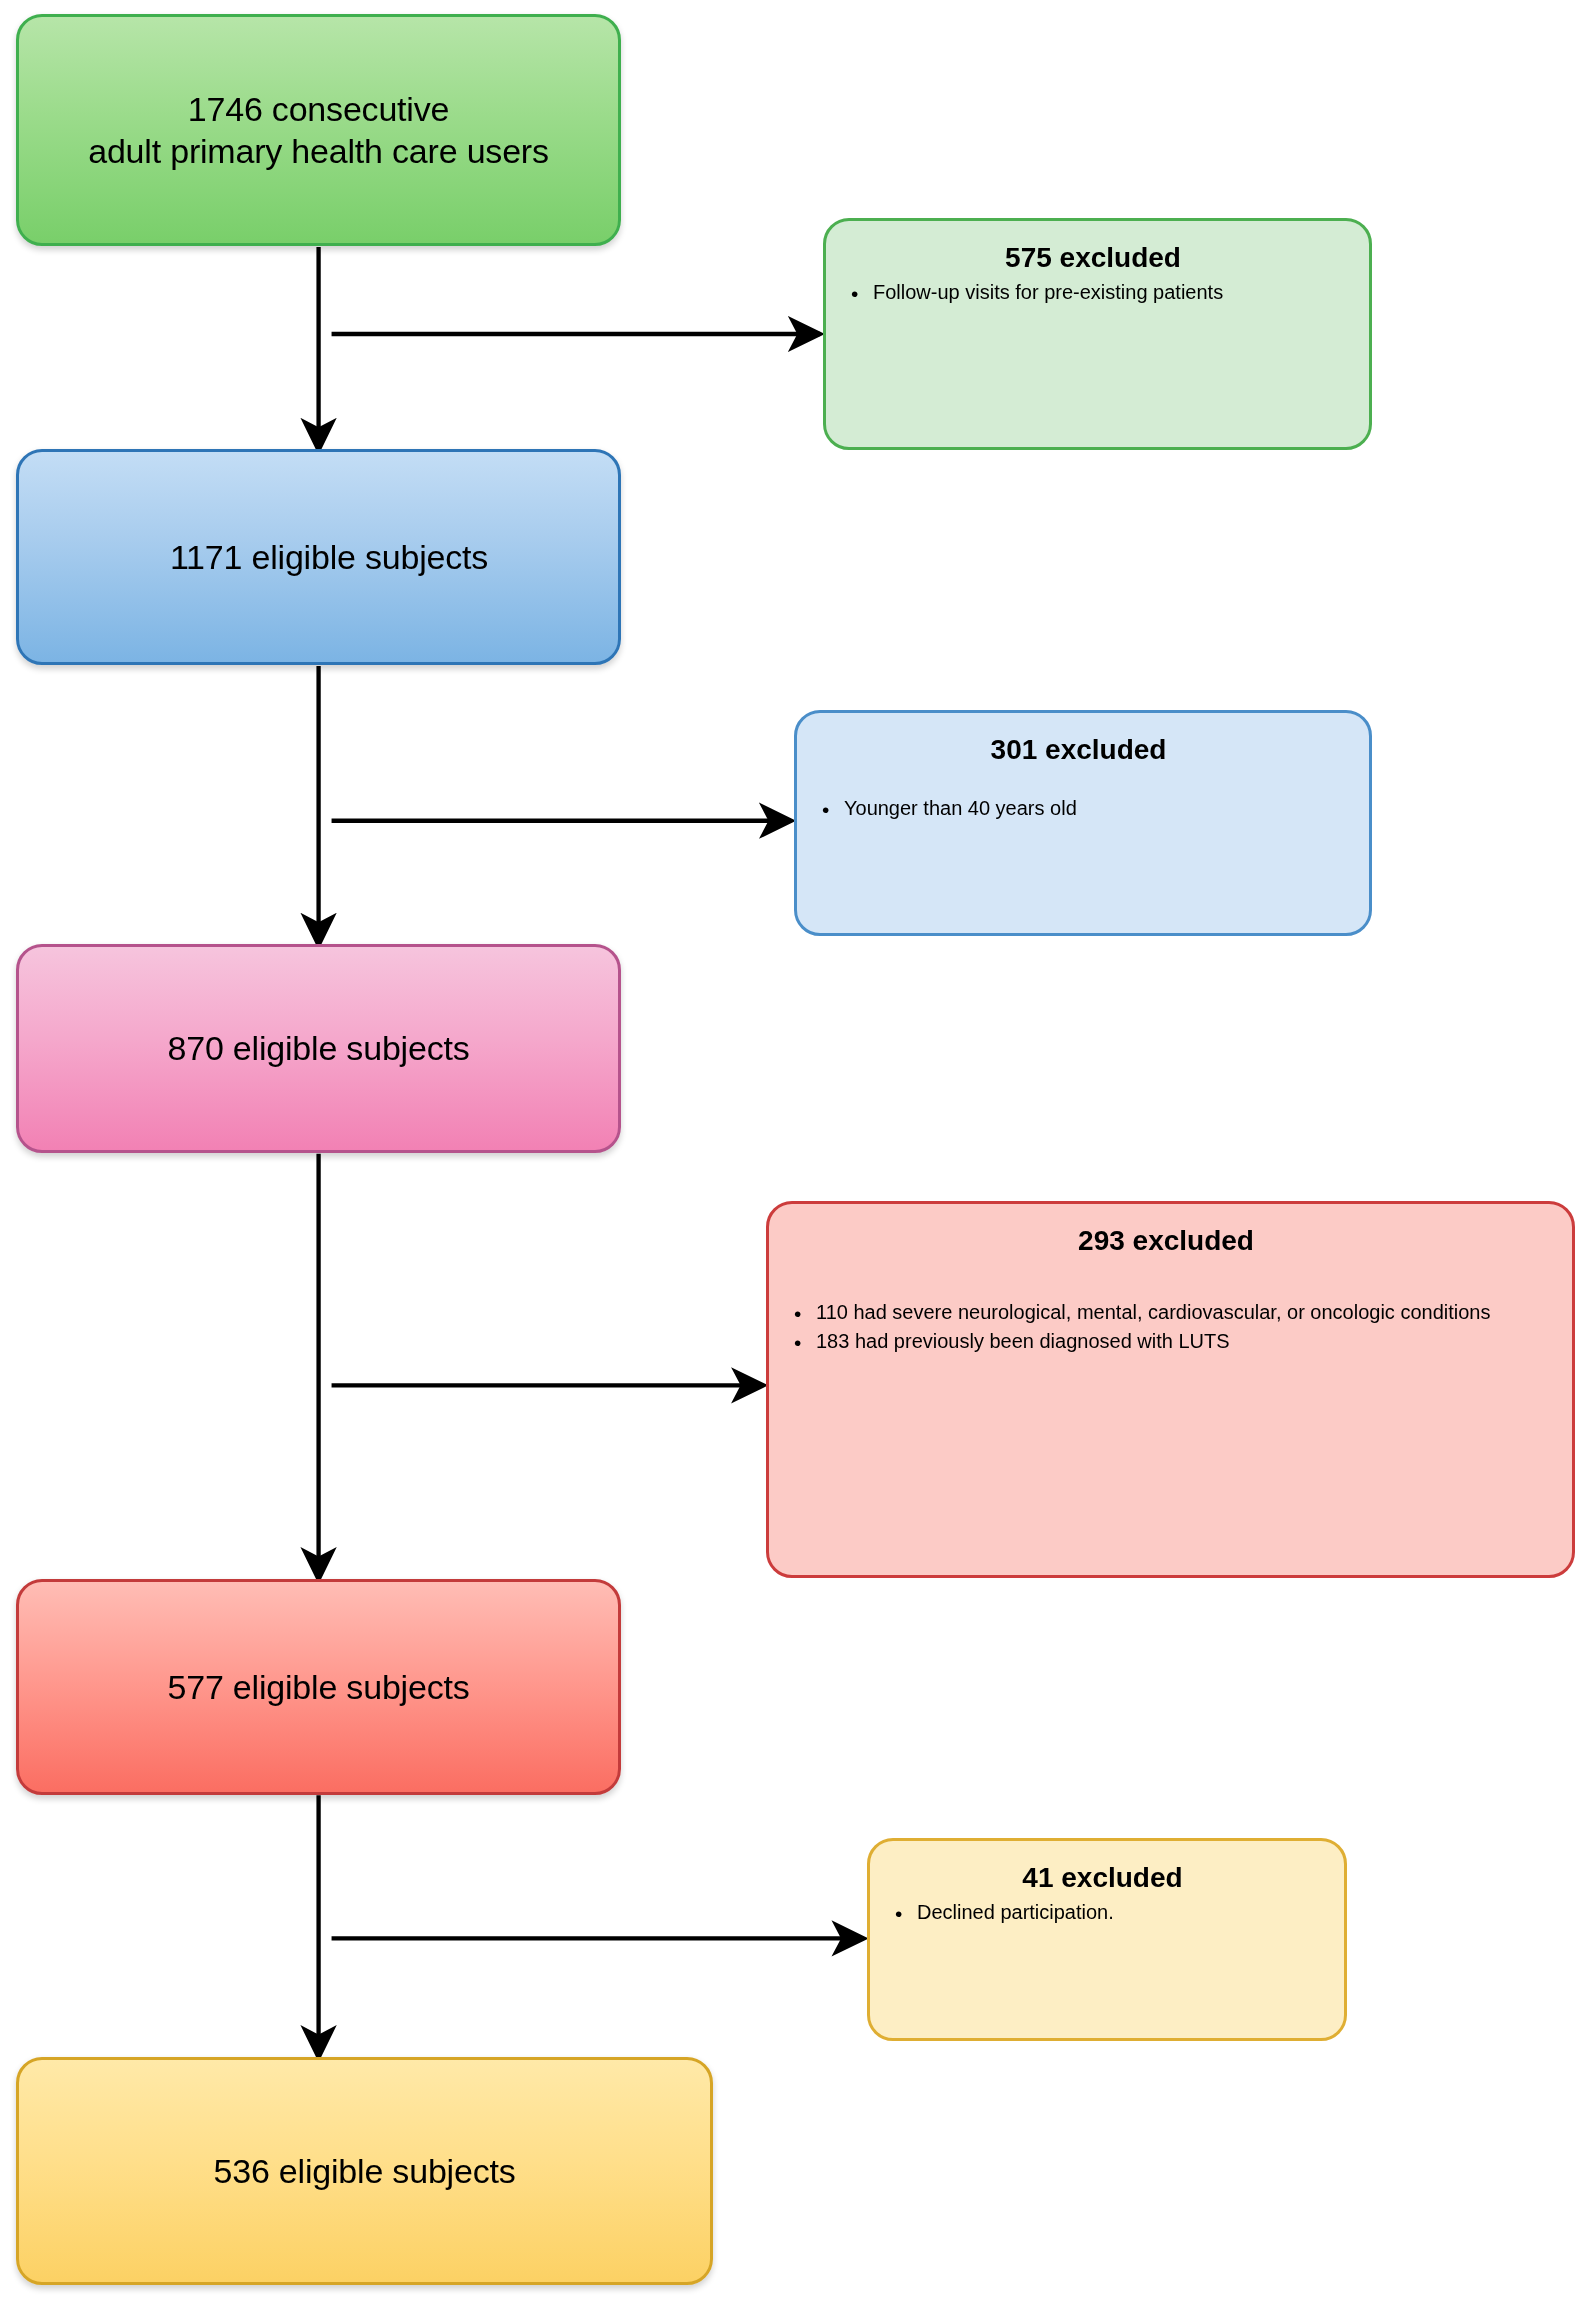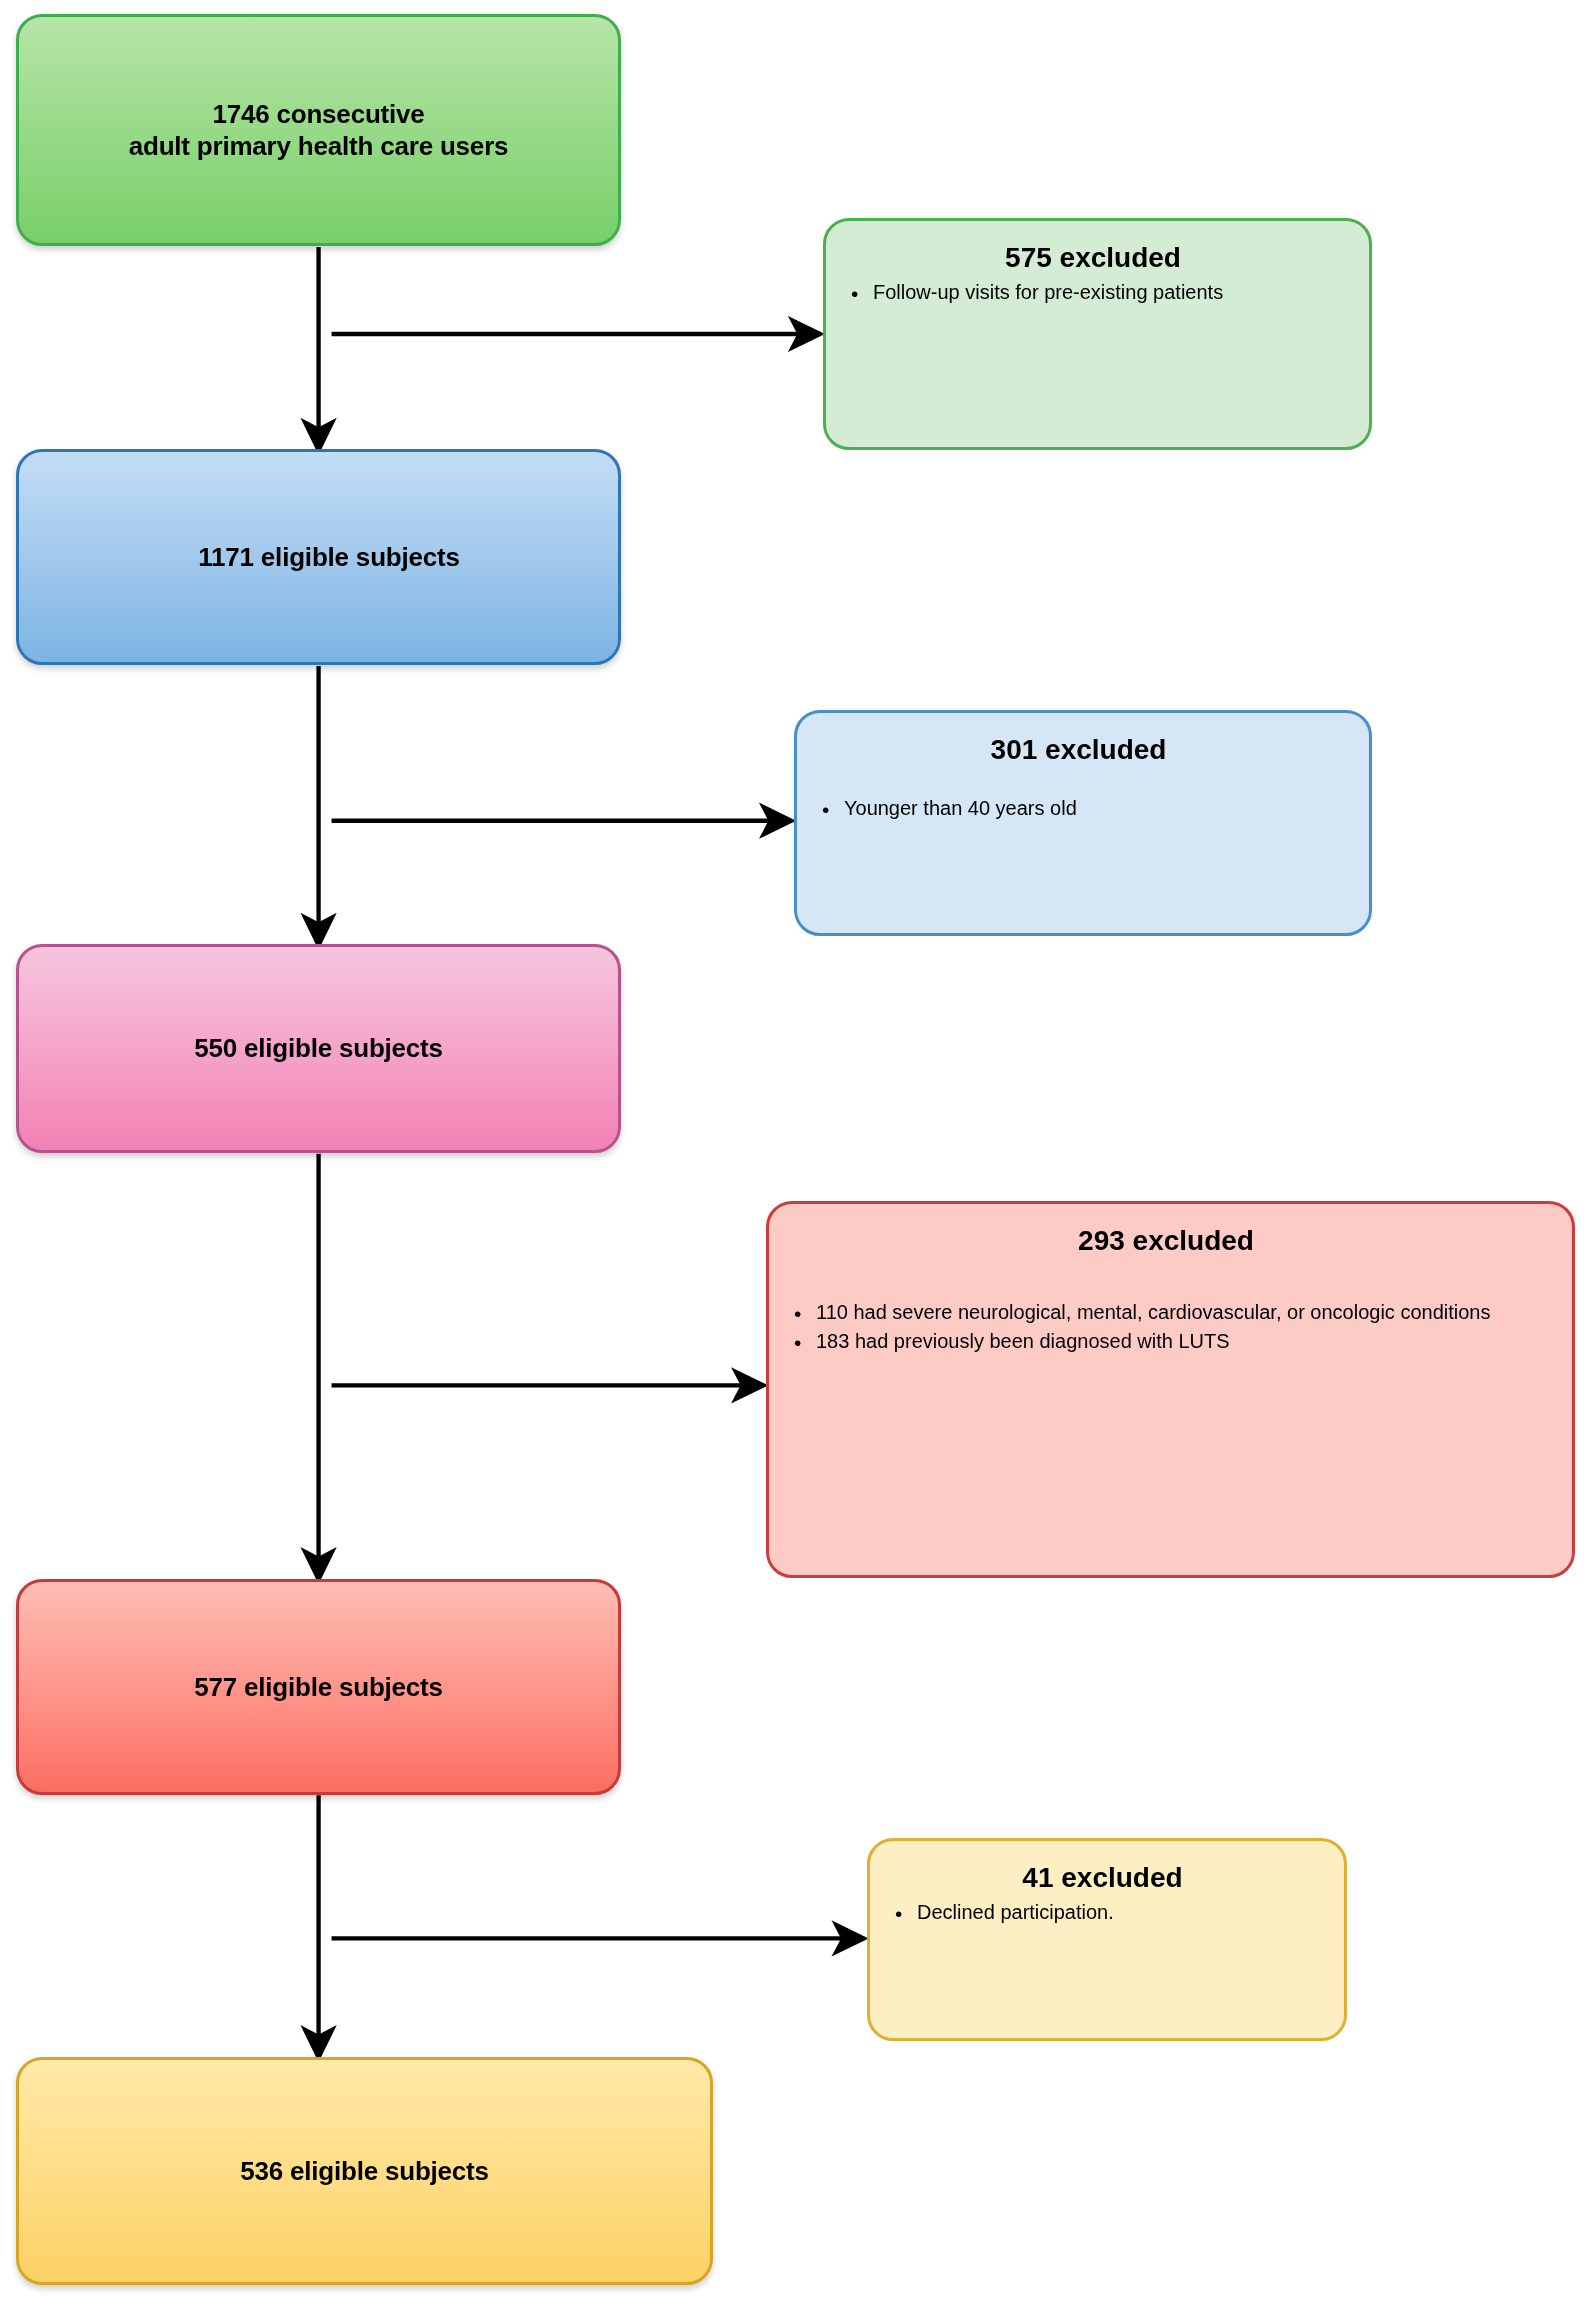--- a/index.html
+++ b/index.html
@@ -32,22 +32,22 @@
     color: #000000;
   }
 
   
   .main-node {
     border-width: 3.4px;
     box-shadow: 0 3.8px 6.7px rgba(0,0,0,0.18);
     padding: 0 19px;
   }
   .main-node .node-line {
-    font-weight: bold;
-    font-size: 26px;
+    font-weight: normal;
+    font-size: 34px;
     line-height: 1.26;
     letter-spacing: -0.2px;
     white-space: nowrap;
   }
 
   
   .side-node {
     border-width: 3.4px;
     justify-content: flex-start;
     align-items: stretch;
@@ -159,21 +159,21 @@
   <div class="node main-node theme-green-main" style="left:16px; top:14.4px; width:605px; height:232px;">
     <div class="node-line">1746 consecutive</div>
     <div class="node-line">adult primary health care users</div>
   </div>
 
   <div class="node main-node theme-blue-main" style="left:16px; top:449px; width:605px; height:216px;">
     <div class="node-line">1171 eligible subjects</div>
   </div>
 
   <div class="node main-node theme-pink-main" style="left:16px; top:944px; width:605px; height:209px;">
-    <div class="node-line">550 eligible subjects</div>
+    <div class="node-line">870 eligible subjects</div>
   </div>
 
   <div class="node main-node theme-red-main" style="left:16px; top:1579px; width:605px; height:216px;">
     <div class="node-line">577 eligible subjects</div>
   </div>
 
   <div class="node main-node theme-yellow-main" style="left:16px; top:2057px; width:697px; height:228px;">
     <div class="node-line">536 eligible subjects</div>
   </div>
 

